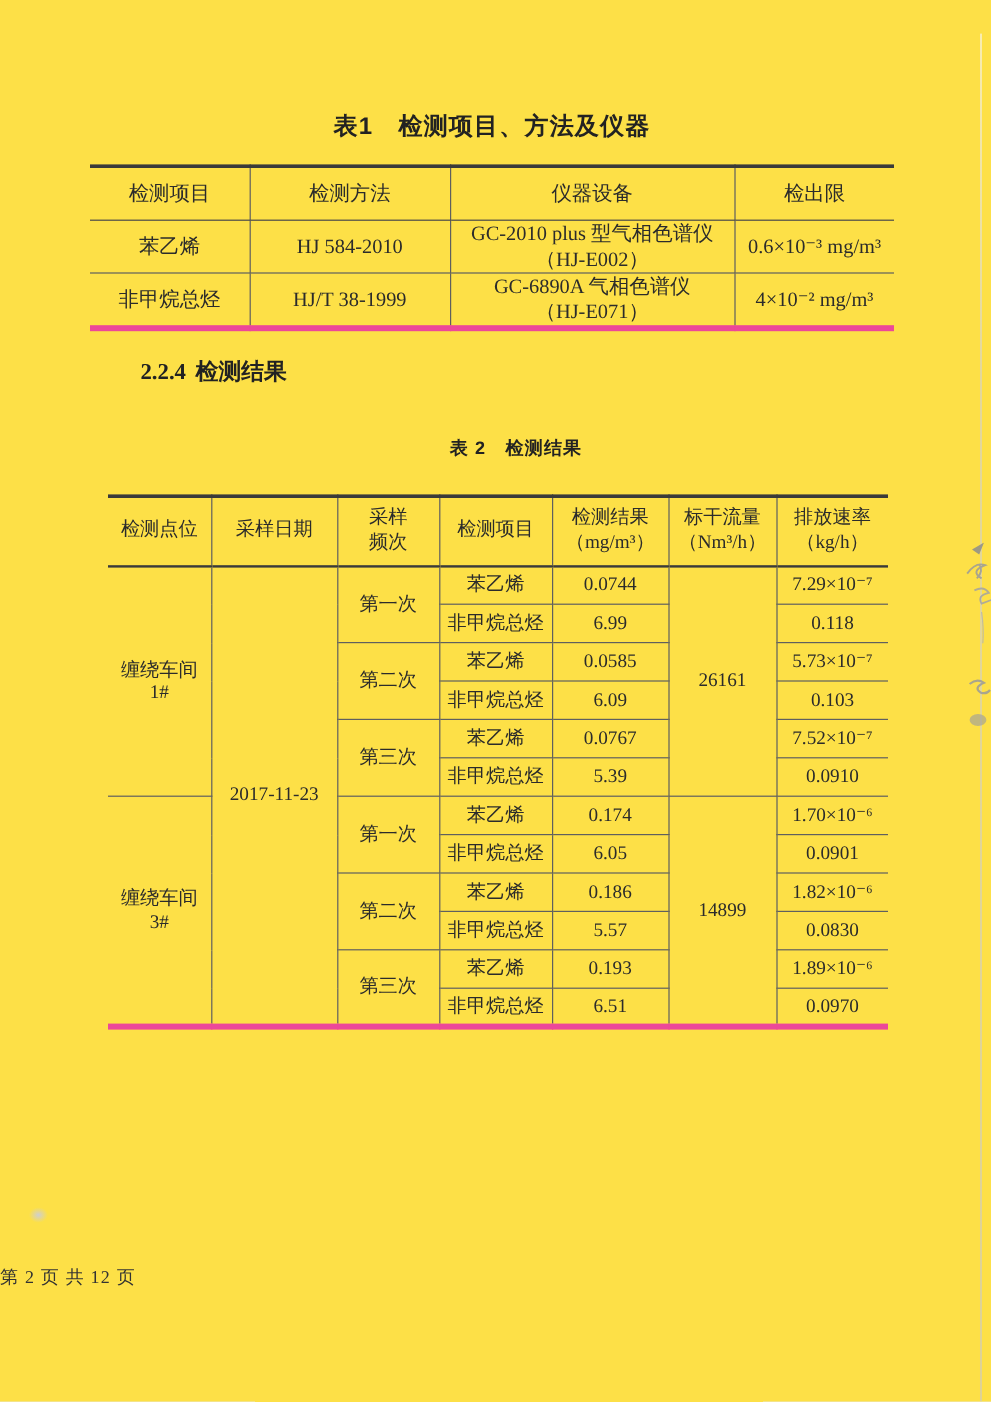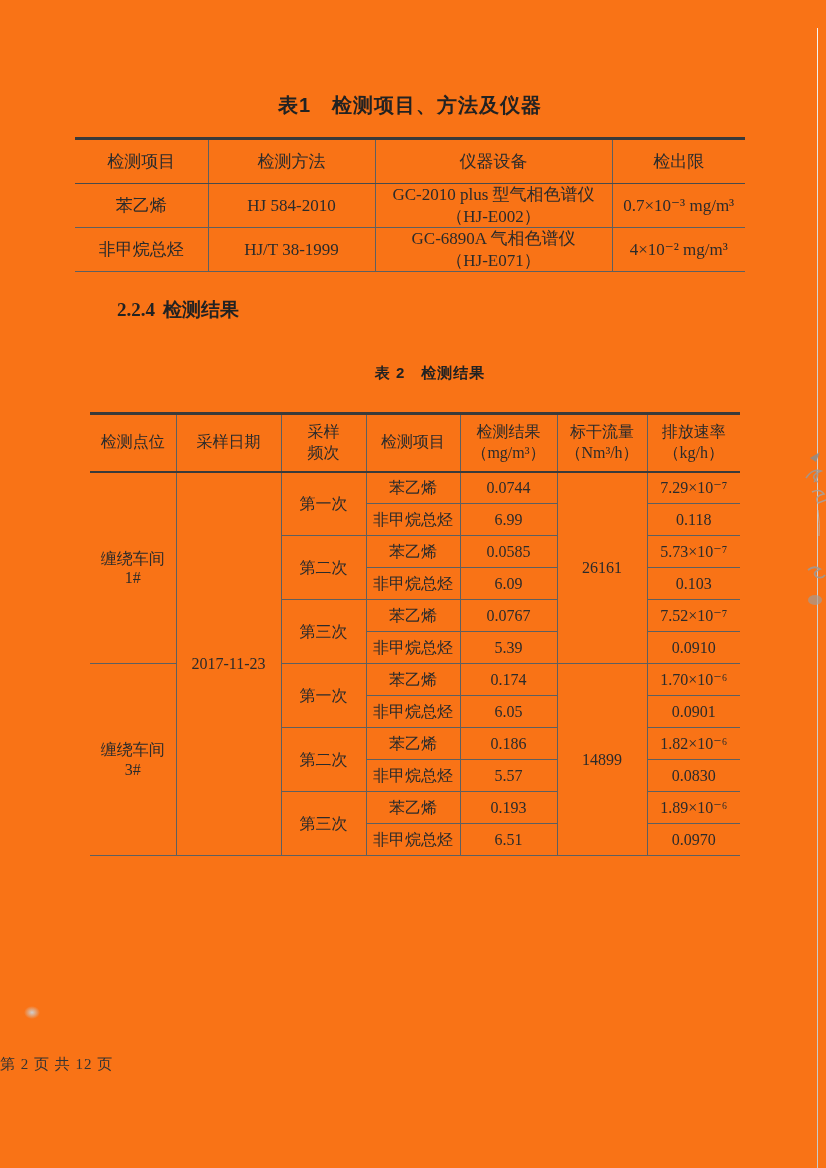--- a/index.html
+++ b/index.html
@@ -1,39 +1,39 @@
 <!DOCTYPE html>
 <html><head>
 <meta charset="utf-8">
 <style>
   * { margin:0; padding:0; box-sizing:border-box; }
   body { background:#e8e8e8; }
   .page {
     position:relative; width:826px; height:1168px; margin:0 auto;
-    background:#f97316; overflow:hidden;
+    background:#fde047; overflow:hidden;
     font-family:"Liberation Serif","DejaVu Serif",serif;
     color:#262626;
   }
   .heiti { font-family:"Liberation Sans","DejaVu Sans",sans-serif; font-weight:bold; }
 
   
   .t1-title { position:absolute; top:92px; left:0; width:820px; text-align:center;
               font-size:20px; letter-spacing:1px; color:#222; }
   .sec-heading { position:absolute; top:297px; left:117px; font-size:19px; color:#222; }
   .sec-heading .num { font-family:Liberation Serif, serif; font-weight:600; margin-right:8px; }
   .paragraph { position:absolute; top:338px; left:117px; width:620px;
                font-size:18px; text-indent:2em; color:#2b2b2b; }
   .t2-title { position:absolute; top:364px; left:0; width:820px; text-align:center;
               font-size:15px; letter-spacing:1px; color:#222;margin-left:20px; }
   .footer { position:absolute; top:1055px; left:0; width:820px; text-align:left;
             font-size:15px; letter-spacing:1px; color:#333; }
 
   
   table { border-collapse:collapse; table-layout:fixed; }
-  .tbl { border-top:3px solid #3a3a3a; border-bottom:1px solid #ec4899; }
+  .tbl { border-top:3px solid #3a3a3a; border-bottom:5px solid #ec4899; }
   .tbl td, .tbl th {
     border:1px solid #5f5f5f; text-align:center; vertical-align:middle;
     font-weight:normal; padding:0 2px; color:#2b2b2b; overflow:hidden;
   }
   .tbl .no-bl { border-left:none; }
   .tbl .no-br { border-right:none; }
 
   .t1 { position:absolute; top:137px; left:75px; width:670px; font-size:17px; }
   .t1 thead th { height:45px; border-bottom:1px solid #4a4a4a; }
   .t1 tbody td { height:44px; line-height:1.25; }
@@ -73,21 +73,21 @@
       </tr>
     </thead>
     <tbody>
       <tr>
         <td class="no-bl">苯乙烯</td>
         <td>HJ 584-2010</td>
         <td class="cell-2line">
           <div>GC-2010 plus 型气相色谱仪</div>
           <div>（HJ-E002）</div>
         </td>
-        <td class="no-br">0.7×10⁻³ mg/m³</td>
+        <td class="no-br">0.6×10⁻³ mg/m³</td>
       </tr>
       <tr>
         <td class="no-bl">非甲烷总烃</td>
         <td>HJ/T 38-1999</td>
         <td class="cell-2line">
           <div>GC-6890A 气相色谱仪</div>
           <div>（HJ-E071）</div>
         </td>
         <td class="no-br">4×10⁻² mg/m³</td>
       </tr>

